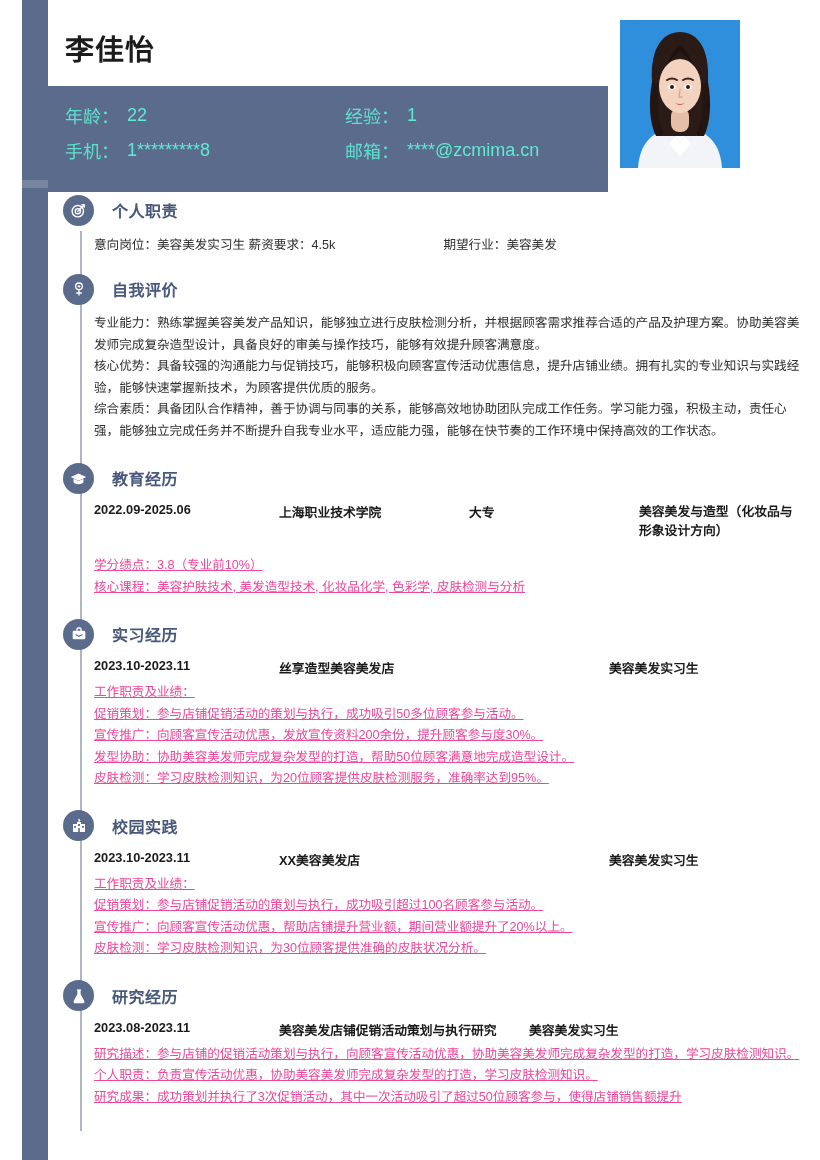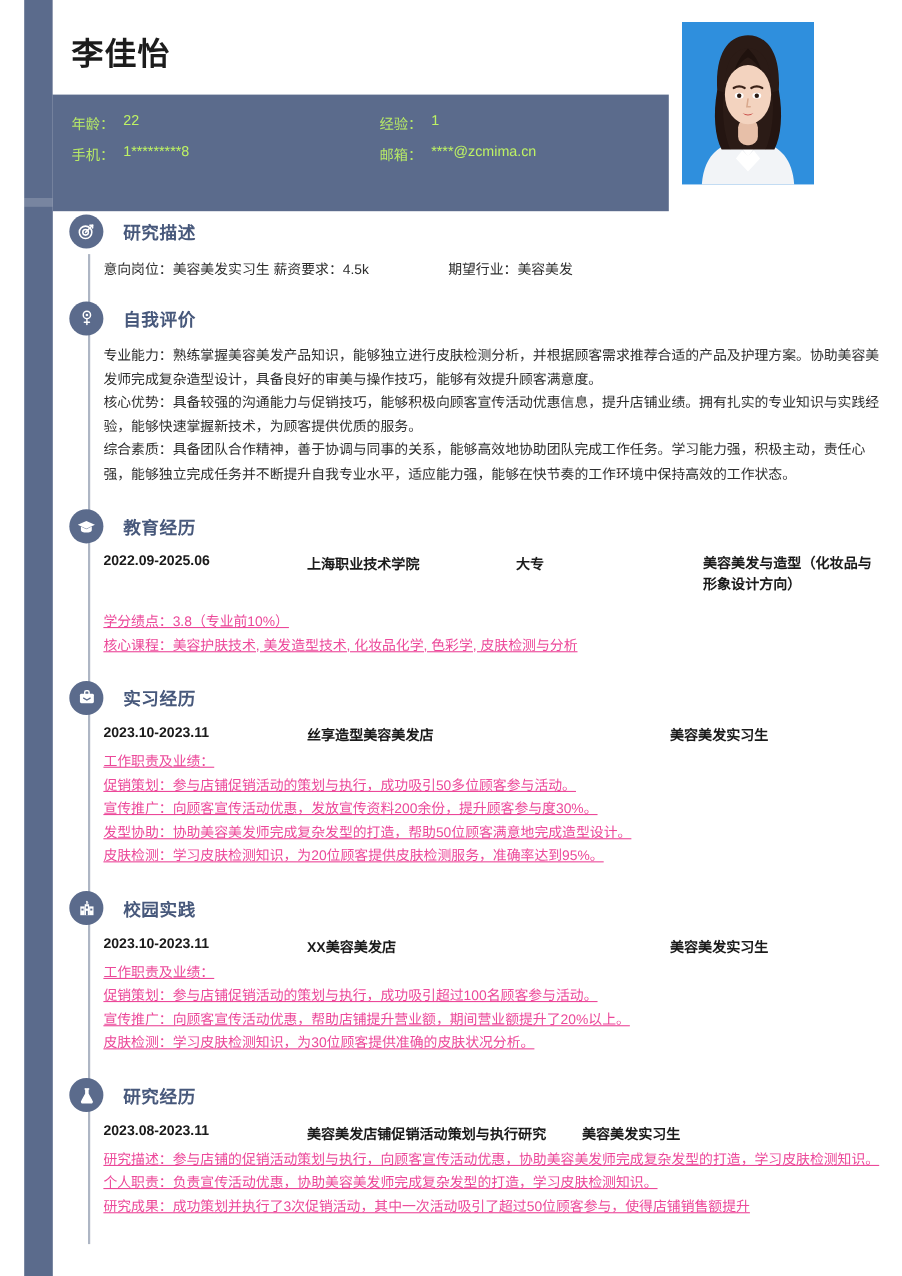--- a/index.html
+++ b/index.html
@@ -77,23 +77,23 @@
     position: absolute;
     left: 17px;
     top: 16px;
     width: 530px;
     display: grid;
     grid-template-columns: 280px 250px;
     row-gap: 9px;
   }
   .info-cell {
     display: flex;
-    align-items: flex-start;
-    font-size: 13px;
-    color: #bef264;
+    align-items: center;
+    font-size: 18px;
+    color: #5eead4;
     white-space: nowrap;
   }
   .info-label { opacity: .93; }
   .info-value { margin-left: 8px; }
 
   .photo-frame {
     position: absolute;
     left: 572px;
     top: 20px;
     width: 120px;
@@ -161,20 +161,21 @@
     font-size: 12.6px;
     line-height: 21.5px;
     color: #2e2e2e;
   }
 
   .intent-row {
     display: flex;
     align-items: baseline;
     font-size: 12.6px;
     color: #2e2e2e;
+    gap: 36px;
   }
   .intent-left { white-space: nowrap; }
   .intent-right { margin-left: 72px; white-space: nowrap; }
 
   
   .entry-row {
     display: flex;
     font-size: 12.8px;
     font-weight: 700;
     color: #1a1a1a;
@@ -286,21 +287,21 @@
     <div class="section">
       <div class="sec-head">
         <span class="sec-icon">
           <svg width="17" height="17" viewBox="0 0 24 24" fill="none" stroke="currentColor" stroke-width="2" stroke-linecap="round">
             <circle cx="11" cy="13" r="8"></circle>
               <circle cx="11" cy="13" r="3.6"></circle>
             <path d="M11 13 L20 4"></path>
               <path d="M16.5 4 L20 4 L20 7.5"></path>
           </svg>
         </span>
-        <span class="sec-title">研究描述</span>
+        <span class="sec-title">个人职责</span>
       </div>
       <div class="sec-body">
         <div class="gap-sm"></div>
         <div class="intent-row">
           <span class="intent-left">意向岗位：美容美发实习生  薪资要求：4.5k</span>
           <span class="intent-right">期望行业：美容美发</span>
         </div>
       </div>
     </div>
 

